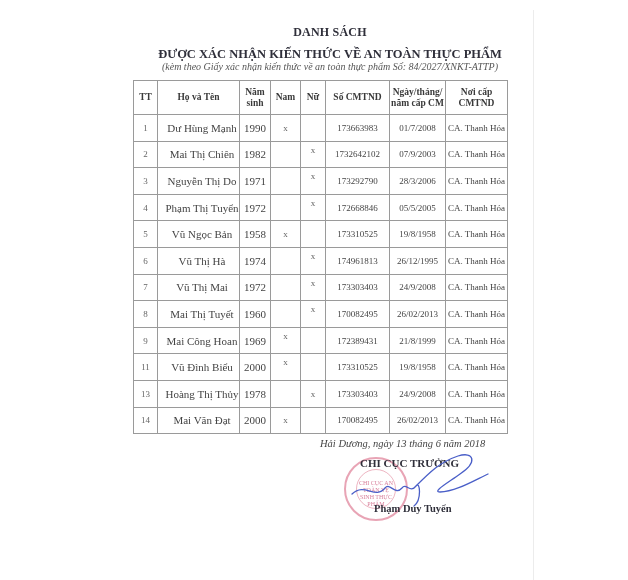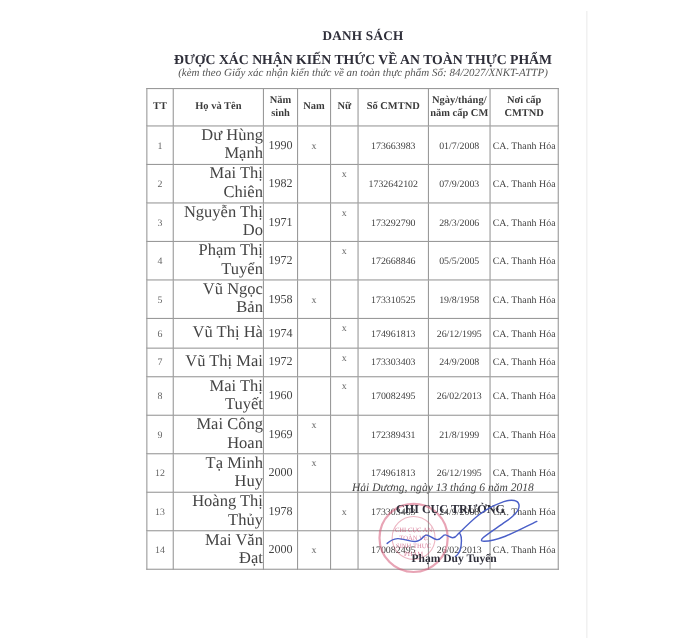--- a/index.html
+++ b/index.html
@@ -7,21 +7,21 @@
          font-family:"Liberation Serif", "DejaVu Serif", serif; color:#3a3a3a; }
   .page-edge { position:absolute; left:533px; top:10px; width:1px; height:570px; background:#ececec; }
   .head { position:absolute; left:130px; width:400px; text-align:center; }
   .t1 { top:25px; font-weight:bold; font-size:12px; color:#2f2f3a; letter-spacing:0.2px; }
   .t2 { top:47px; font-weight:bold; font-size:12.5px; color:#2f2f3a; }
   .t3 { top:61px; font-style:italic; font-size:10px; color:#555; }
   table { position:absolute; left:133px; top:80px; width:374px; border-collapse:collapse; table-layout:fixed; }
   th, td { border:1px solid #9a9a9a; font-size:10px; padding:0; text-align:center; color:#444; }
   th { font-weight:bold; font-size:9.5px; color:#3a3a3a; height:33px; line-height:11px; }
   td { height:22.6px; }
-  td.name { text-align:right; padding-left:7px; font-size:15px; }
+  td.name { text-align:center; padding-left:7px; font-size:11px; }
   td.year { font-size:11px; }
   td.tt { font-size:9px; color:#666; }
   td.mark { font-size:9px; color:#666; vertical-align:top; padding-top:3px; }
   td.mark.mid { vertical-align:middle; padding-top:0; }
   td.small { font-size:9px; }
   .place { position:absolute; left:320px; top:438px; font-style:italic; font-size:10.5px; color:#444; }
   .role { position:absolute; left:360px; top:457px; font-weight:bold; font-size:11px; color:#2f2f3a; }
   .signer { position:absolute; left:374px; top:503px; font-weight:bold; font-size:10.5px; color:#2f2f3a;text-align:center; }
   .stamp { position:absolute; left:344px; top:457px; width:64px; height:64px; border-radius:50%;
            border:2px solid rgba(214,90,120,0.55); box-sizing:border-box; }
@@ -147,27 +147,27 @@
         <td class="tt">9</td>
         <td class="name">Mai Công Hoan</td>
         <td class="year">1969</td>
         <td class="mark">x</td>
         <td class="mark"></td>
         <td class="small">172389431</td>
         <td class="small">21/8/1999</td>
         <td class="small">CA. Thanh Hóa</td>
       </tr>
       <tr>
-        <td class="tt">12</td>
-        <td class="name">Tạ Minh Huy</td>
+        <td class="tt">11</td>
+        <td class="name">Vũ Đình Biểu</td>
         <td class="year">2000</td>
         <td class="mark">x</td>
         <td class="mark"></td>
-        <td class="small">174961813</td>
-        <td class="small">26/12/1995</td>
+        <td class="small">173310525</td>
+        <td class="small">19/8/1958</td>
         <td class="small">CA. Thanh Hóa</td>
       </tr>
       <tr>
         <td class="tt">13</td>
         <td class="name">Hoàng Thị Thủy</td>
         <td class="year">1978</td>
         <td class="mark"></td>
         <td class="mark mid">x</td>
         <td class="small">173303403</td>
         <td class="small">24/9/2008</td>

